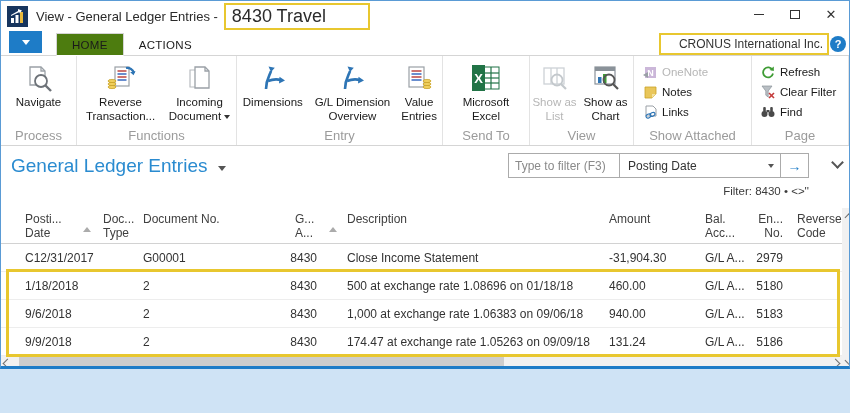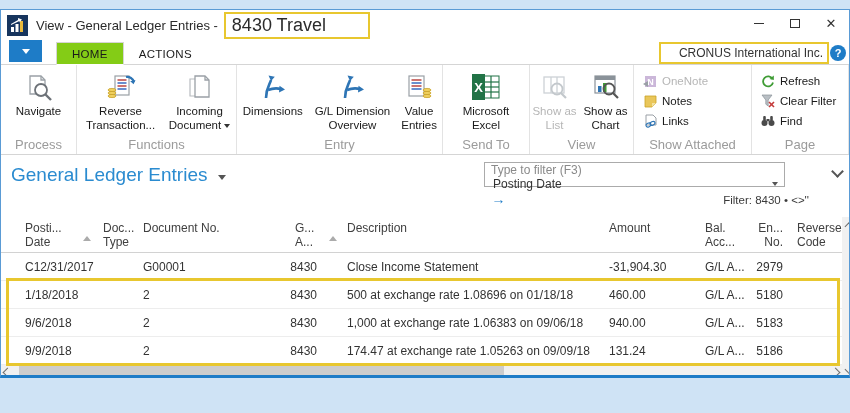--- a/index.html
+++ b/index.html
@@ -1,37 +1,37 @@
 <!DOCTYPE html>
 <html><head>
 <meta charset="utf-8">
 <style>
   * { box-sizing: border-box; margin: 0; padding: 0; }
   body { margin:0; background:#cfe3f5; font-family:"Liberation Sans", sans-serif; }
   .window{
     width:850px;height:369px;background:#fff;position:relative;
     border:1px solid #5a9bd5;border-bottom:3px solid #1e7cc7;
-    display:flex;flex-direction:column;color:#333;font-size:12px;overflow:hidden;margin-top:9px;
+    display:flex;flex-direction:column;color:#333;font-size:12px;overflow:hidden;
   }
   
   .titlebar{height:30px;display:flex;align-items:center;padding-left:6px;flex:0 0 auto;}
   .app-icon{width:21px;height:21px;background:#17355e;margin-right:8px;display:flex;align-items:flex-end;justify-content:center;padding:3px;flex:0 0 auto;}
   .title-text{font-size:13px;color:#2b2b2b;white-space:nowrap;}
   .title-hl{display:inline-block;border:2px solid #e8c72f;padding:1px 42px 1px 6px;margin-left:6px;font-size:18px;color:#2b2b2b;}
   .win-controls{margin-left:auto;display:flex;align-self:flex-start;}
   .win-btn{width:36px;height:26px;display:flex;align-items:center;justify-content:center;color:#333;}
   .min-glyph{width:10px;height:1px;background:#333;}
   .max-glyph{width:10px;height:9px;border:1px solid #333;}
   .close-glyph{font-size:13px;line-height:1;}
   
   .tabrow{height:25px;display:flex;align-items:flex-end;border-bottom:1px solid #d5d5d5;flex:0 0 auto;position:relative;}
   .menu-dd{width:33px;height:22px;background:#1e7cc7;margin:0 0 2px 8px;display:flex;align-items:center;justify-content:center;}
   .caret-down-white{width:0;height:0;border-left:4px solid transparent;border-right:4px solid transparent;border-top:5px solid #fff;}
   .tab{padding:5px 15px 4px;font-size:11.5px;color:#1a1a1a;letter-spacing:.3px;}
-  .tab.active{background:#84cc16;border:1px solid #d5d5d5;border-bottom:1px solid #fff;margin-bottom:-1px;}
+  .tab.active{background:#4d7c0f;border:1px solid #d5d5d5;border-bottom:1px solid #fff;margin-bottom:-1px;}
   .tab.first{margin-left:14px;}
   .company-wrap{margin-left:auto;display:flex;align-items:center;padding-right:3px;}
   .company-box{border:2px solid #e8c72f;padding:2px 4px 2px 18px;font-size:12px;color:#333;}
   .help-icon{width:16px;height:16px;border-radius:50%;background:#1e7cc7;color:#fff;font-size:11px;font-weight:bold;display:flex;align-items:center;justify-content:center;margin-left:1px;flex:0 0 auto;}
   
   .ribbon{height:90px;display:flex;background:#fff;border-bottom:1px solid #d5d5d5;flex:0 0 auto;}
   .rgroup{display:flex;flex-direction:column;border-right:1px solid #e3e3e3;padding-top:2px;}
   .rgroup-btns{flex:1;display:flex;align-items:flex-start;justify-content:center;}
   .rgroup-label{text-align:center;color:#9b9b9b;font-size:13px;height:17px;line-height:15px;}
   .rbtn{display:flex;flex-direction:column;align-items:center;padding-top:2px;font-size:11.5px;color:#1a1a1a;text-align:center;line-height:1.18;}
@@ -39,21 +39,21 @@
   .rbtn.disabled{color:#b6b6b6;}
   .rsmall-col{display:flex;flex-direction:column;align-items:flex-start;padding:4px 8px 0 8px;}
   .rsmall{display:flex;align-items:center;height:20px;font-size:11.5px;color:#1a1a1a;white-space:nowrap;}
   .rsmall.disabled{color:#b6b6b6;}
   .rsmall .sicon{width:16px;height:14px;margin-right:4px;display:flex;align-items:center;justify-content:center;flex:0 0 auto;}
   .dd-caret{width:0;height:0;border-left:3.5px solid transparent;border-right:3.5px solid transparent;border-top:4px solid #333;display:inline-block;margin-left:3px;vertical-align:middle;}
   
   .pagehead{height:62px;position:relative;flex:0 0 auto;}
   .page-title{position:absolute;left:10px;top:9px;font-size:19px;color:#2a8bd0;display:flex;align-items:center;}
   .title-caret{width:0;height:0;border-left:4px solid transparent;border-right:4px solid transparent;border-top:5px solid #555;margin-left:11px;margin-top:4px;}
-  .filterbox{position:absolute;left:483px;top:7px;width:301px;height:25px;border:1px solid #ababab;display:flex;align-items:stretch;background:#fff;flex-direction:column;}
+  .filterbox{position:absolute;left:507px;top:7px;width:301px;height:25px;border:1px solid #ababab;display:flex;align-items:stretch;background:#fff;}
   .filterbox input{border:none;outline:none;width:110px;padding:0 6px;font-size:12px;color:#333;font-family:"Liberation Sans",sans-serif;}
   .filterbox input::placeholder{color:#8a8a8a;}
   .fdiv{width:1px;background:#ababab;}
   .filter-col{flex:1;display:flex;align-items:center;padding:0 6px 0 8px;font-size:12px;color:#333;}
   .filter-col .dd-caret{margin-left:auto;border-top-color:#555;}
   .go-btn{width:27px;display:flex;align-items:center;justify-content:center;color:#1e7cc7;font-size:14px;font-weight:bold;}
   .head-chev{position:absolute;right:7px;top:12px;width:9px;height:9px;border-right:2px solid #555;border-bottom:2px solid #555;transform:rotate(45deg);}
   .filter-status{position:absolute;right:40px;top:39px;font-size:11.5px;color:#3a3a3a;}
   
   .gridwrap{flex:0 0 auto;display:flex;position:relative;}

